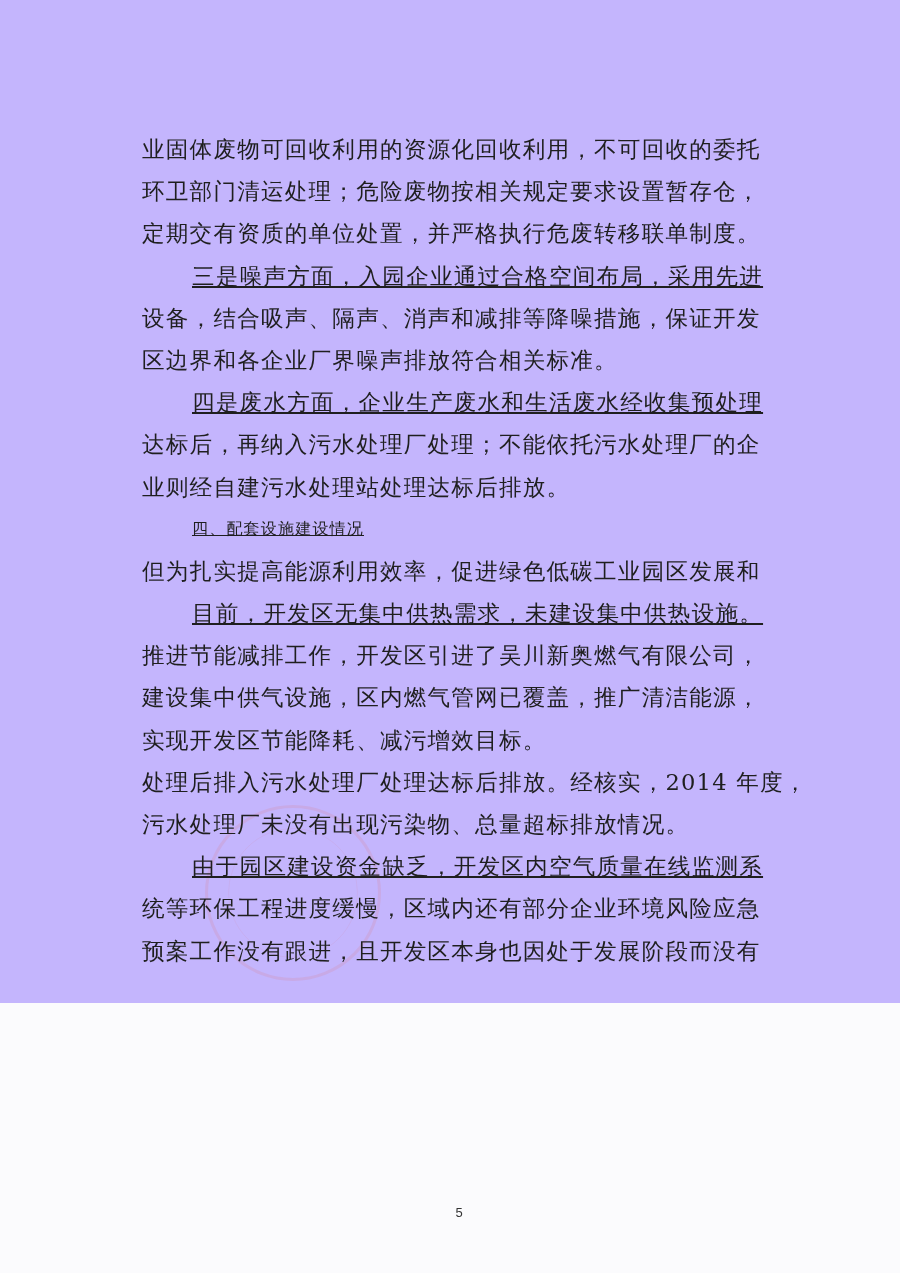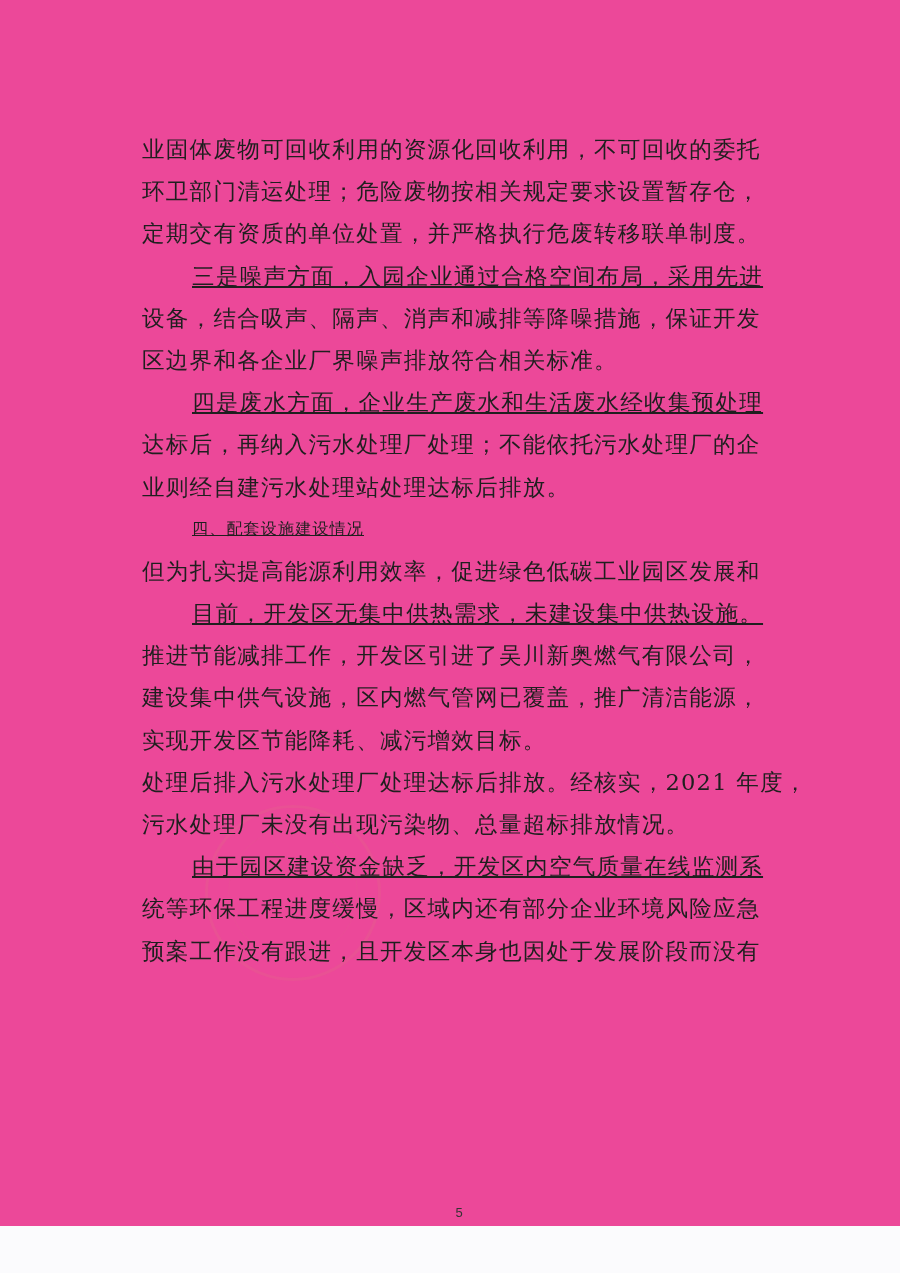--- a/index.html
+++ b/index.html
@@ -4,22 +4,22 @@
 <style>
   html, body { margin: 0; padding: 0; }
   body {
     width: 900px; height: 1273px; overflow: hidden;
     background: #fbfbfd;
     position: relative;
     font-family: "DejaVu Serif", "Liberation Serif", serif;
     color: #1f1f1f;
   }
   .page {
-    position: absolute; left: 0; top: 0; width: 900px; height: 1226px;
-    background: #ec4899;
+    position: absolute; left: 0; top: 0; width: 900px; height: 1003px;
+    background: #c4b5fd;
   }
   .stamp {
     position: absolute;
     left: 205px; top: 805px;
     width: 170px; height: 170px;
     border-radius: 50%;
     border: 3px solid rgba(220, 120, 130, 0.18);
     pointer-events: none;
   }
   .stamp::after {
@@ -58,21 +58,21 @@
     <div class="line">区边界和各企业厂界噪声排放符合相关标准。</div>
     <div class="line indent">四是废水方面，企业生产废水和生活废水经收集预处理</div>
     <div class="line">达标后，再纳入污水处理厂处理；不能依托污水处理厂的企</div>
     <div class="line">业则经自建污水处理站处理达标后排放。</div>
     <div class="line indent heading">四、配套设施建设情况</div>
     <div class="line">但为扎实提高能源利用效率，促进绿色低碳工业园区发展和</div>
     <div class="line indent">目前，开发区无集中供热需求，未建设集中供热设施。</div>
     <div class="line">推进节能减排工作，开发区引进了吴川新奥燃气有限公司，</div>
     <div class="line">建设集中供气设施，区内燃气管网已覆盖，推广清洁能源，</div>
     <div class="line">实现开发区节能降耗、减污增效目标。</div>
-    <div class="line">处理后排入污水处理厂处理达标后排放。经核实，2021 年度，</div>
+    <div class="line">处理后排入污水处理厂处理达标后排放。经核实，2014 年度，</div>
     <div class="line">污水处理厂未没有出现污染物、总量超标排放情况。</div>
     <div class="line indent">由于园区建设资金缺乏，开发区内空气质量在线监测系</div>
     <div class="line">统等环保工程进度缓慢，区域内还有部分企业环境风险应急</div>
     <div class="line">预案工作没有跟进，且开发区本身也因处于发展阶段而没有</div>
   </div>
 
   <div class="page-number">5</div>
 </div>
 
 </body></html>

